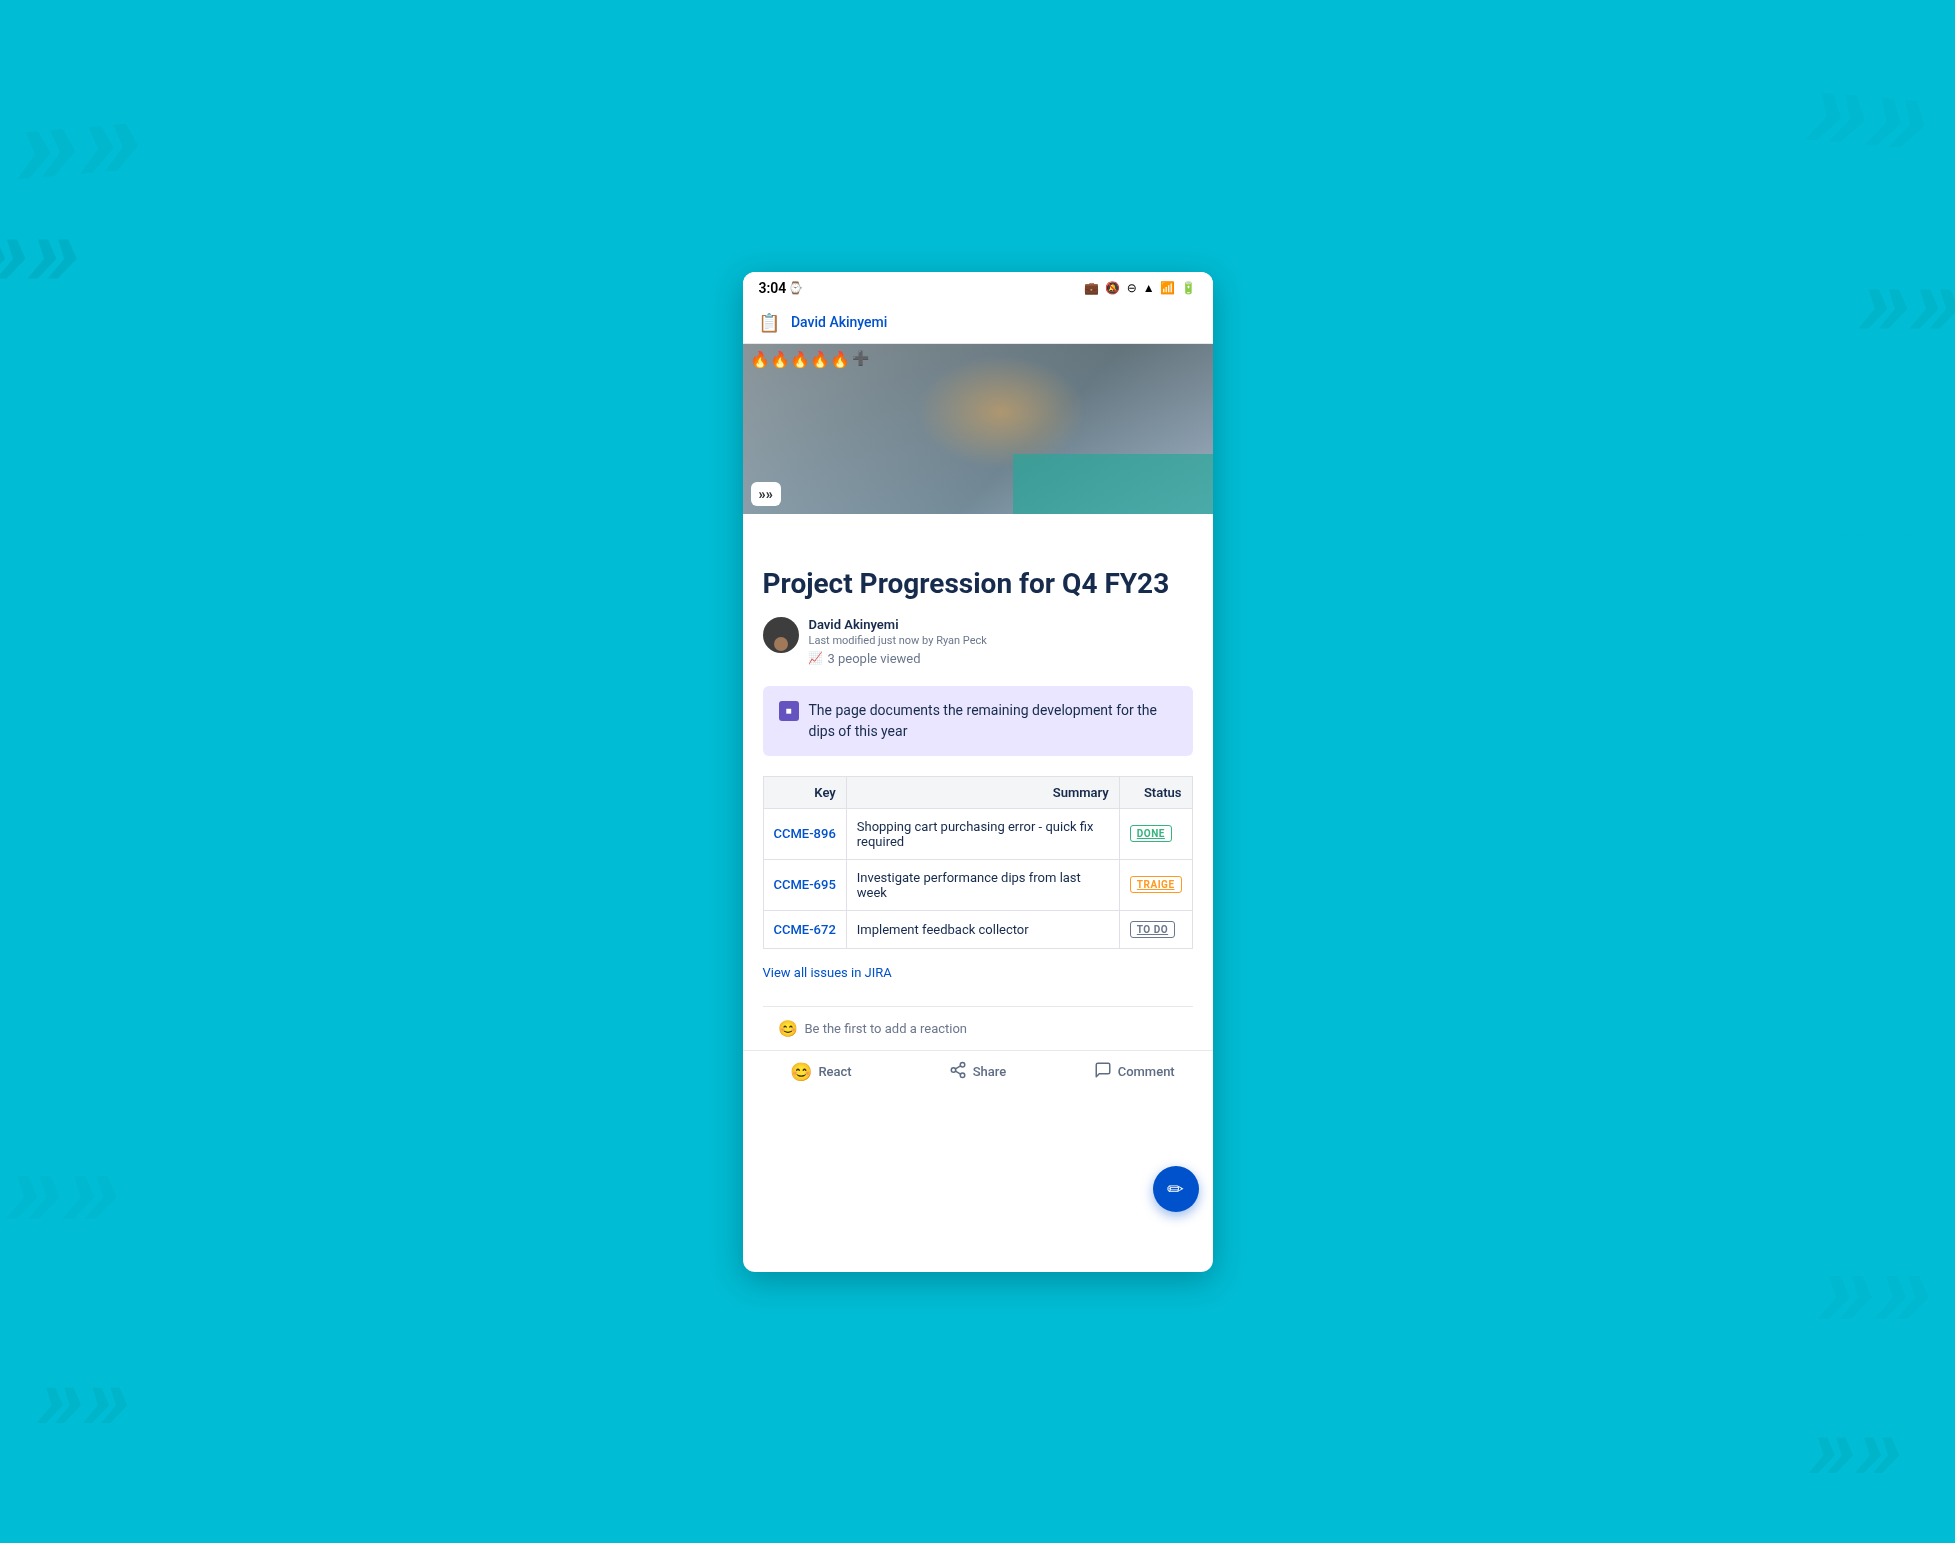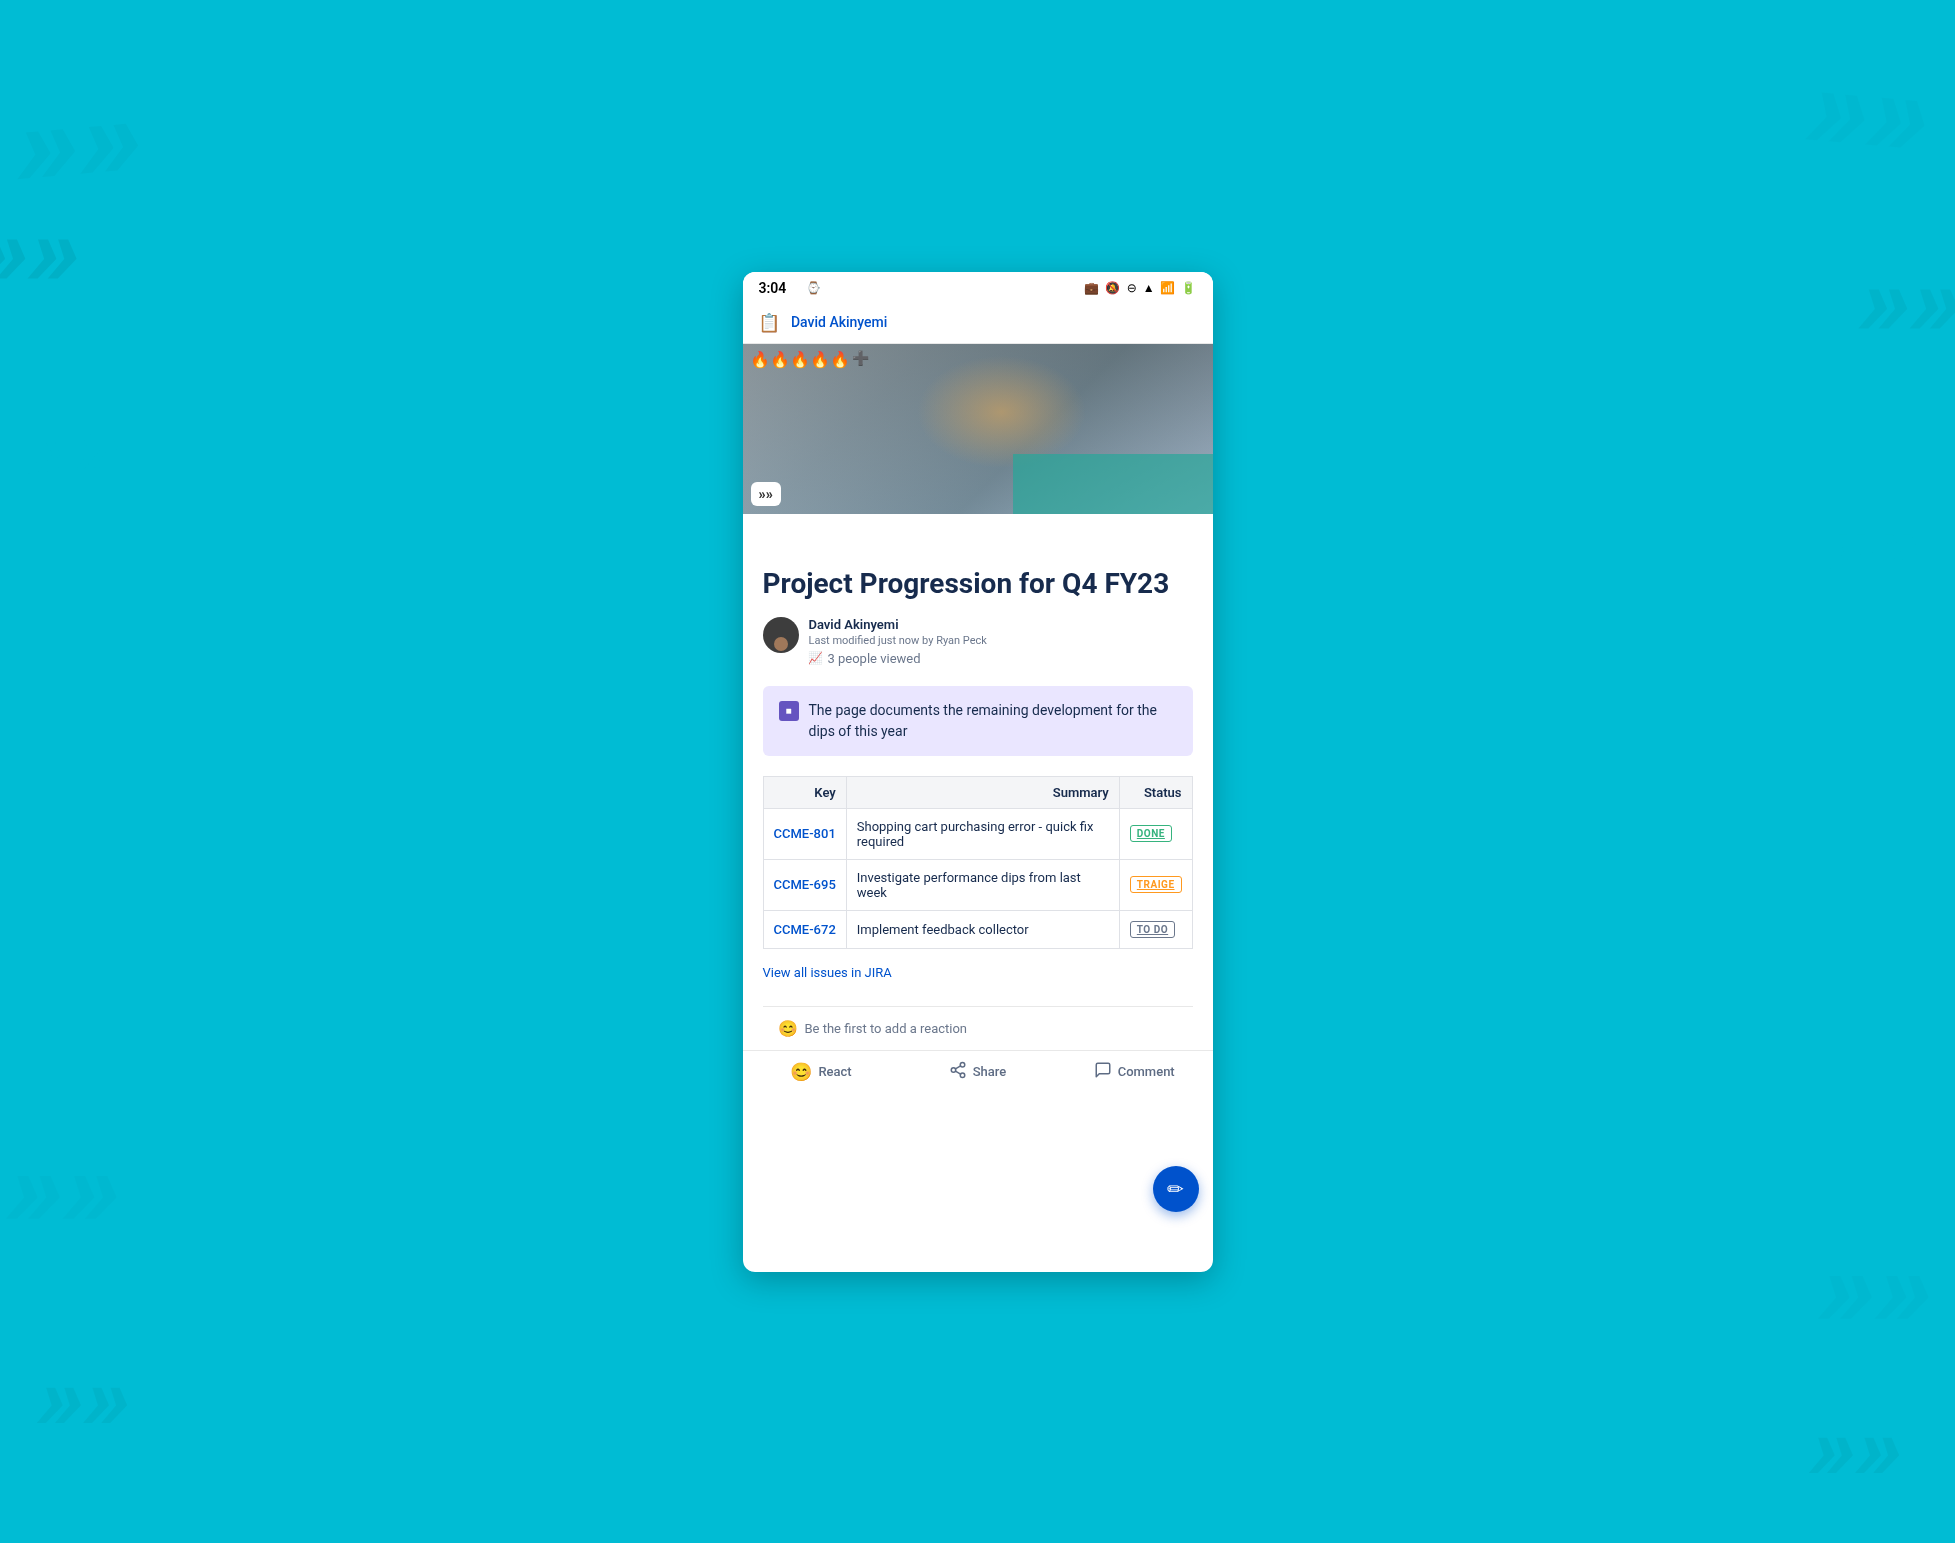--- a/index.html
+++ b/index.html
@@ -40,21 +40,21 @@
       display: flex;
       align-items: center;
       justify-content: space-between;
       padding: 8px 16px 6px;
       font-size: 13px;
       font-weight: 500;
     }
     .status-left {
       display: flex;
       align-items: center;
-      gap: 20px;
+      gap: 2px;
     }
     .status-time {
       font-size: 14px;
       font-weight: 600;
     }
     .status-right {
       display: flex;
       align-items: center;
       gap: 6px;
     }
@@ -434,21 +434,21 @@
     <table class="issues-table">
       <thead>
         <tr>
           <th>Key</th>
           <th>Summary</th>
           <th>Status</th>
         </tr>
       </thead>
       <tbody id="table-body">
       <tr>
-            <td class="key-cell">CCME-801</td>
+            <td class="key-cell">CCME-896</td>
             <td>Shopping cart purchasing error - quick fix required</td>
             <td><span class="status-badge badge-done">DONE</span></td>
           </tr>
           <tr>
             <td class="key-cell">CCME-695</td>
             <td>Investigate performance dips from last week</td>
             <td><span class="status-badge badge-traige">TRAIGE</span></td>
           </tr>
           <tr>
             <td class="key-cell">CCME-672</td>

